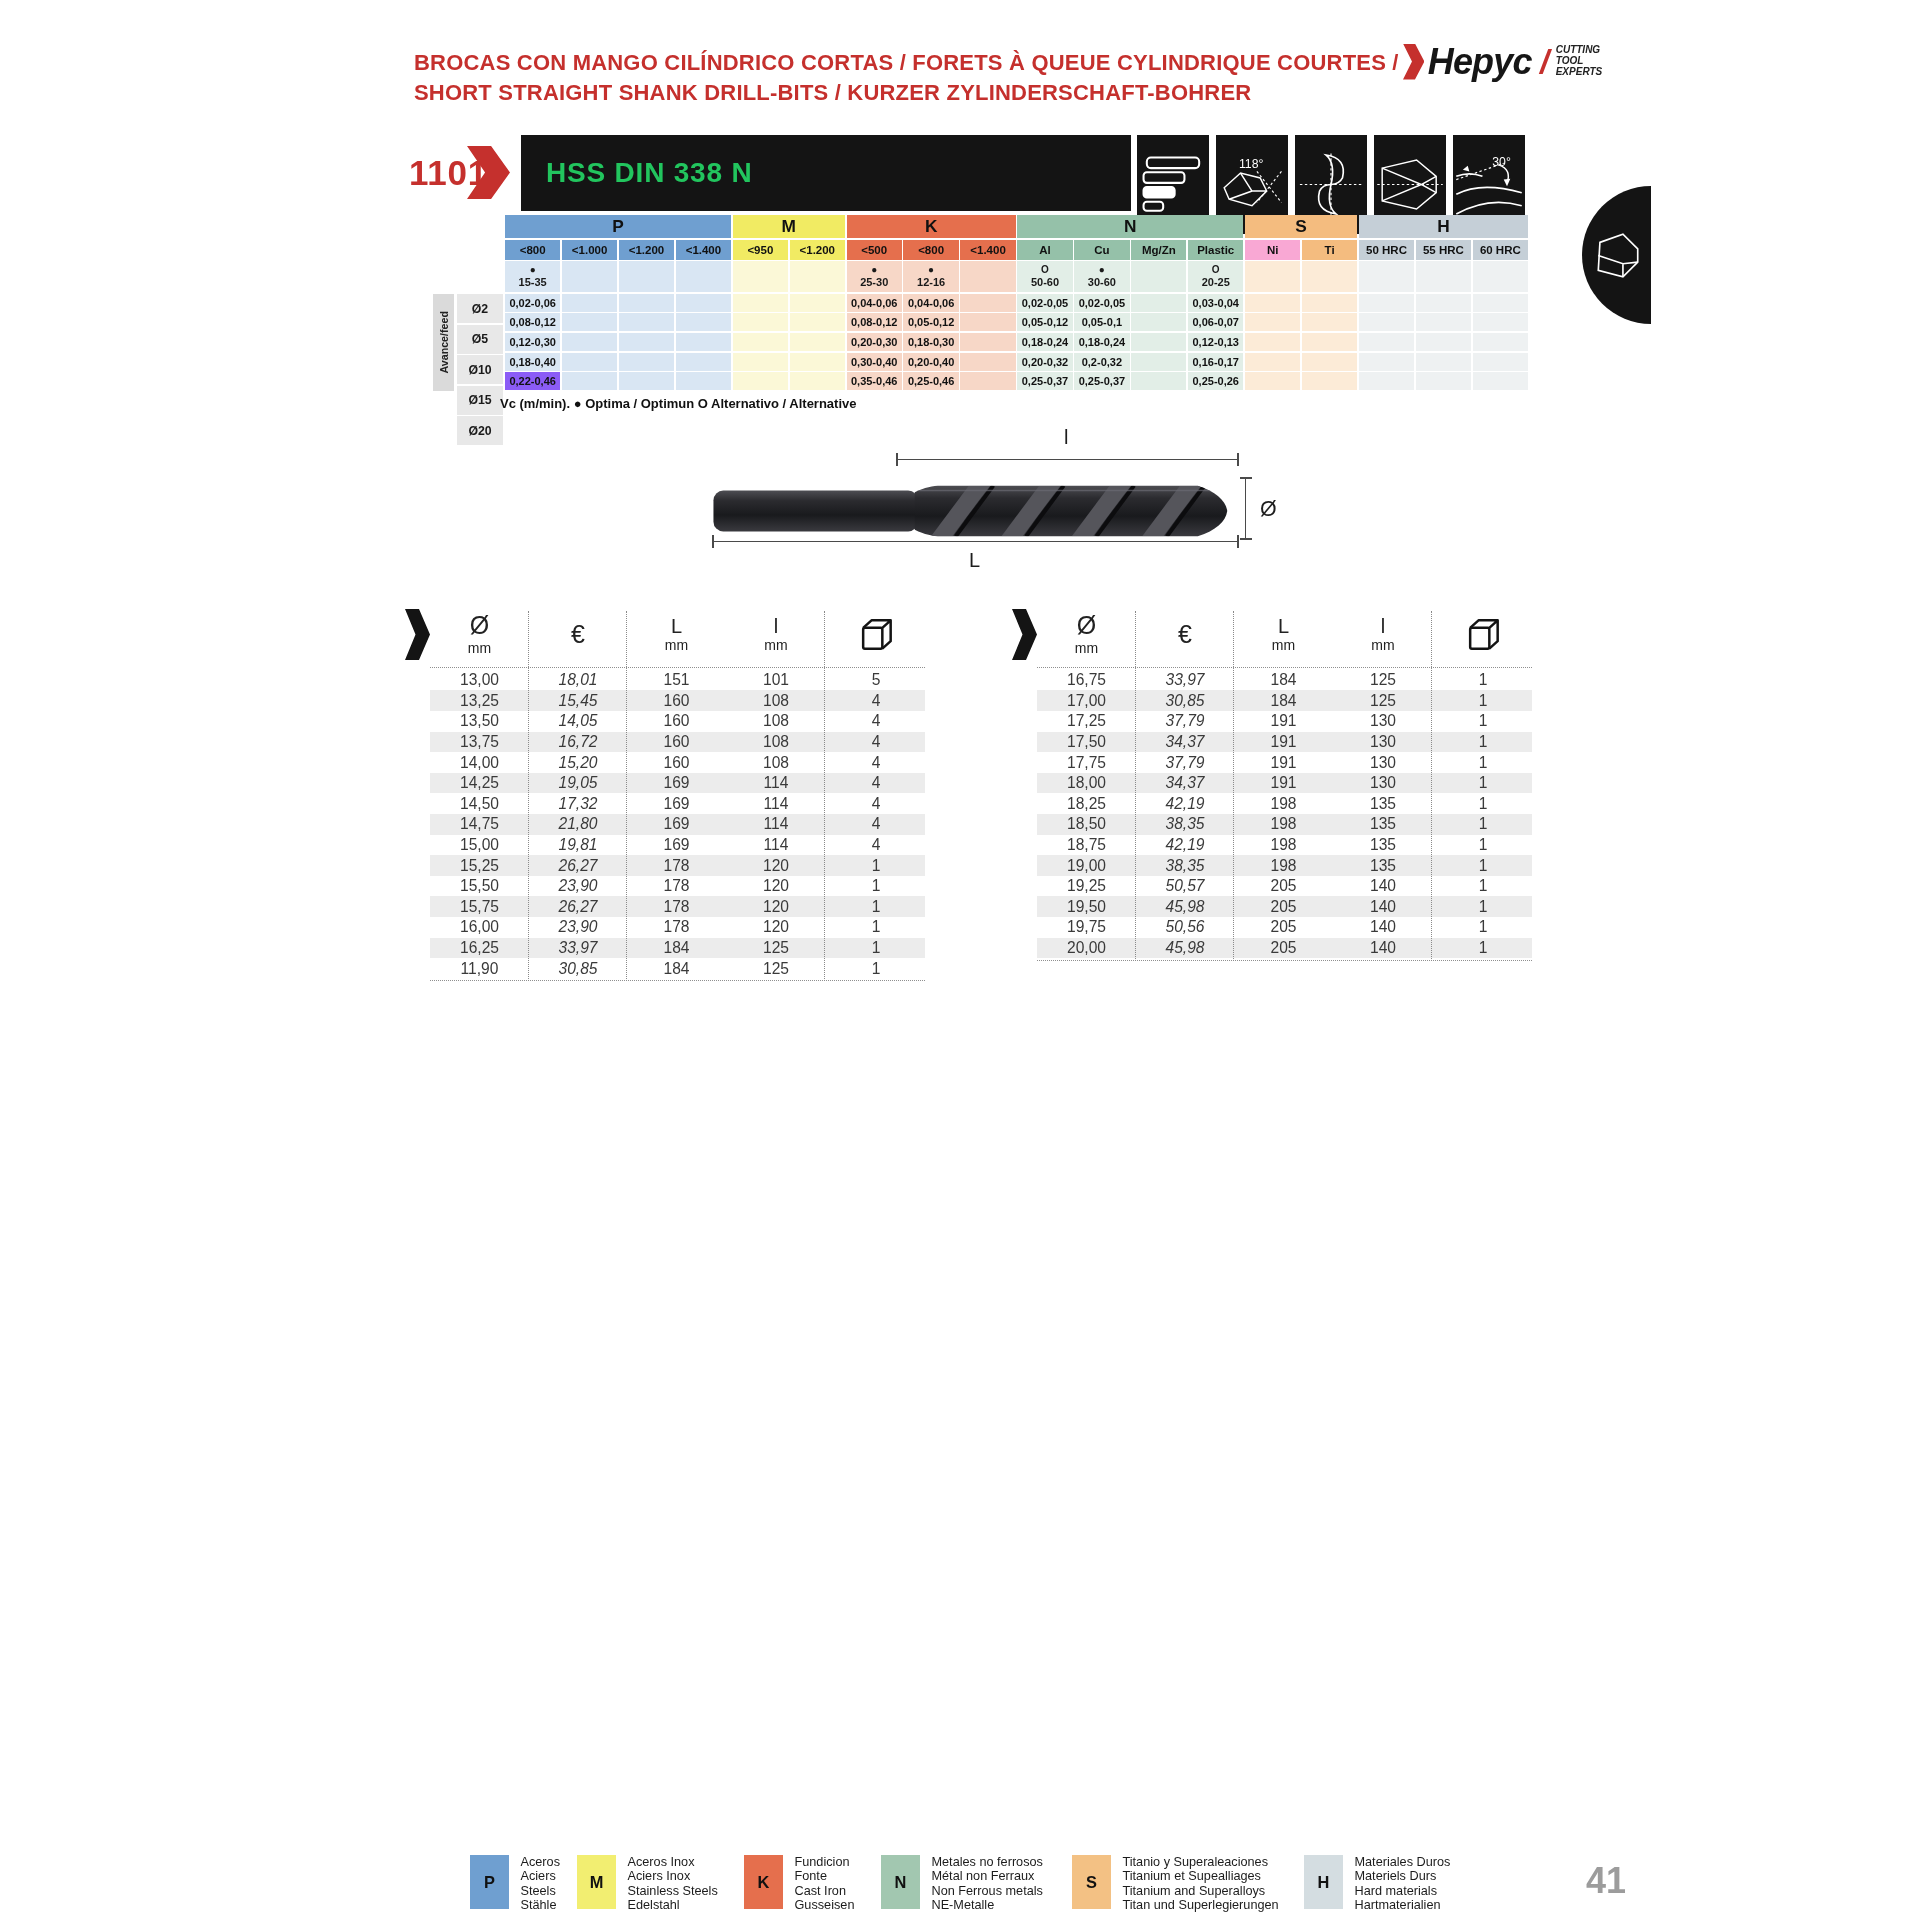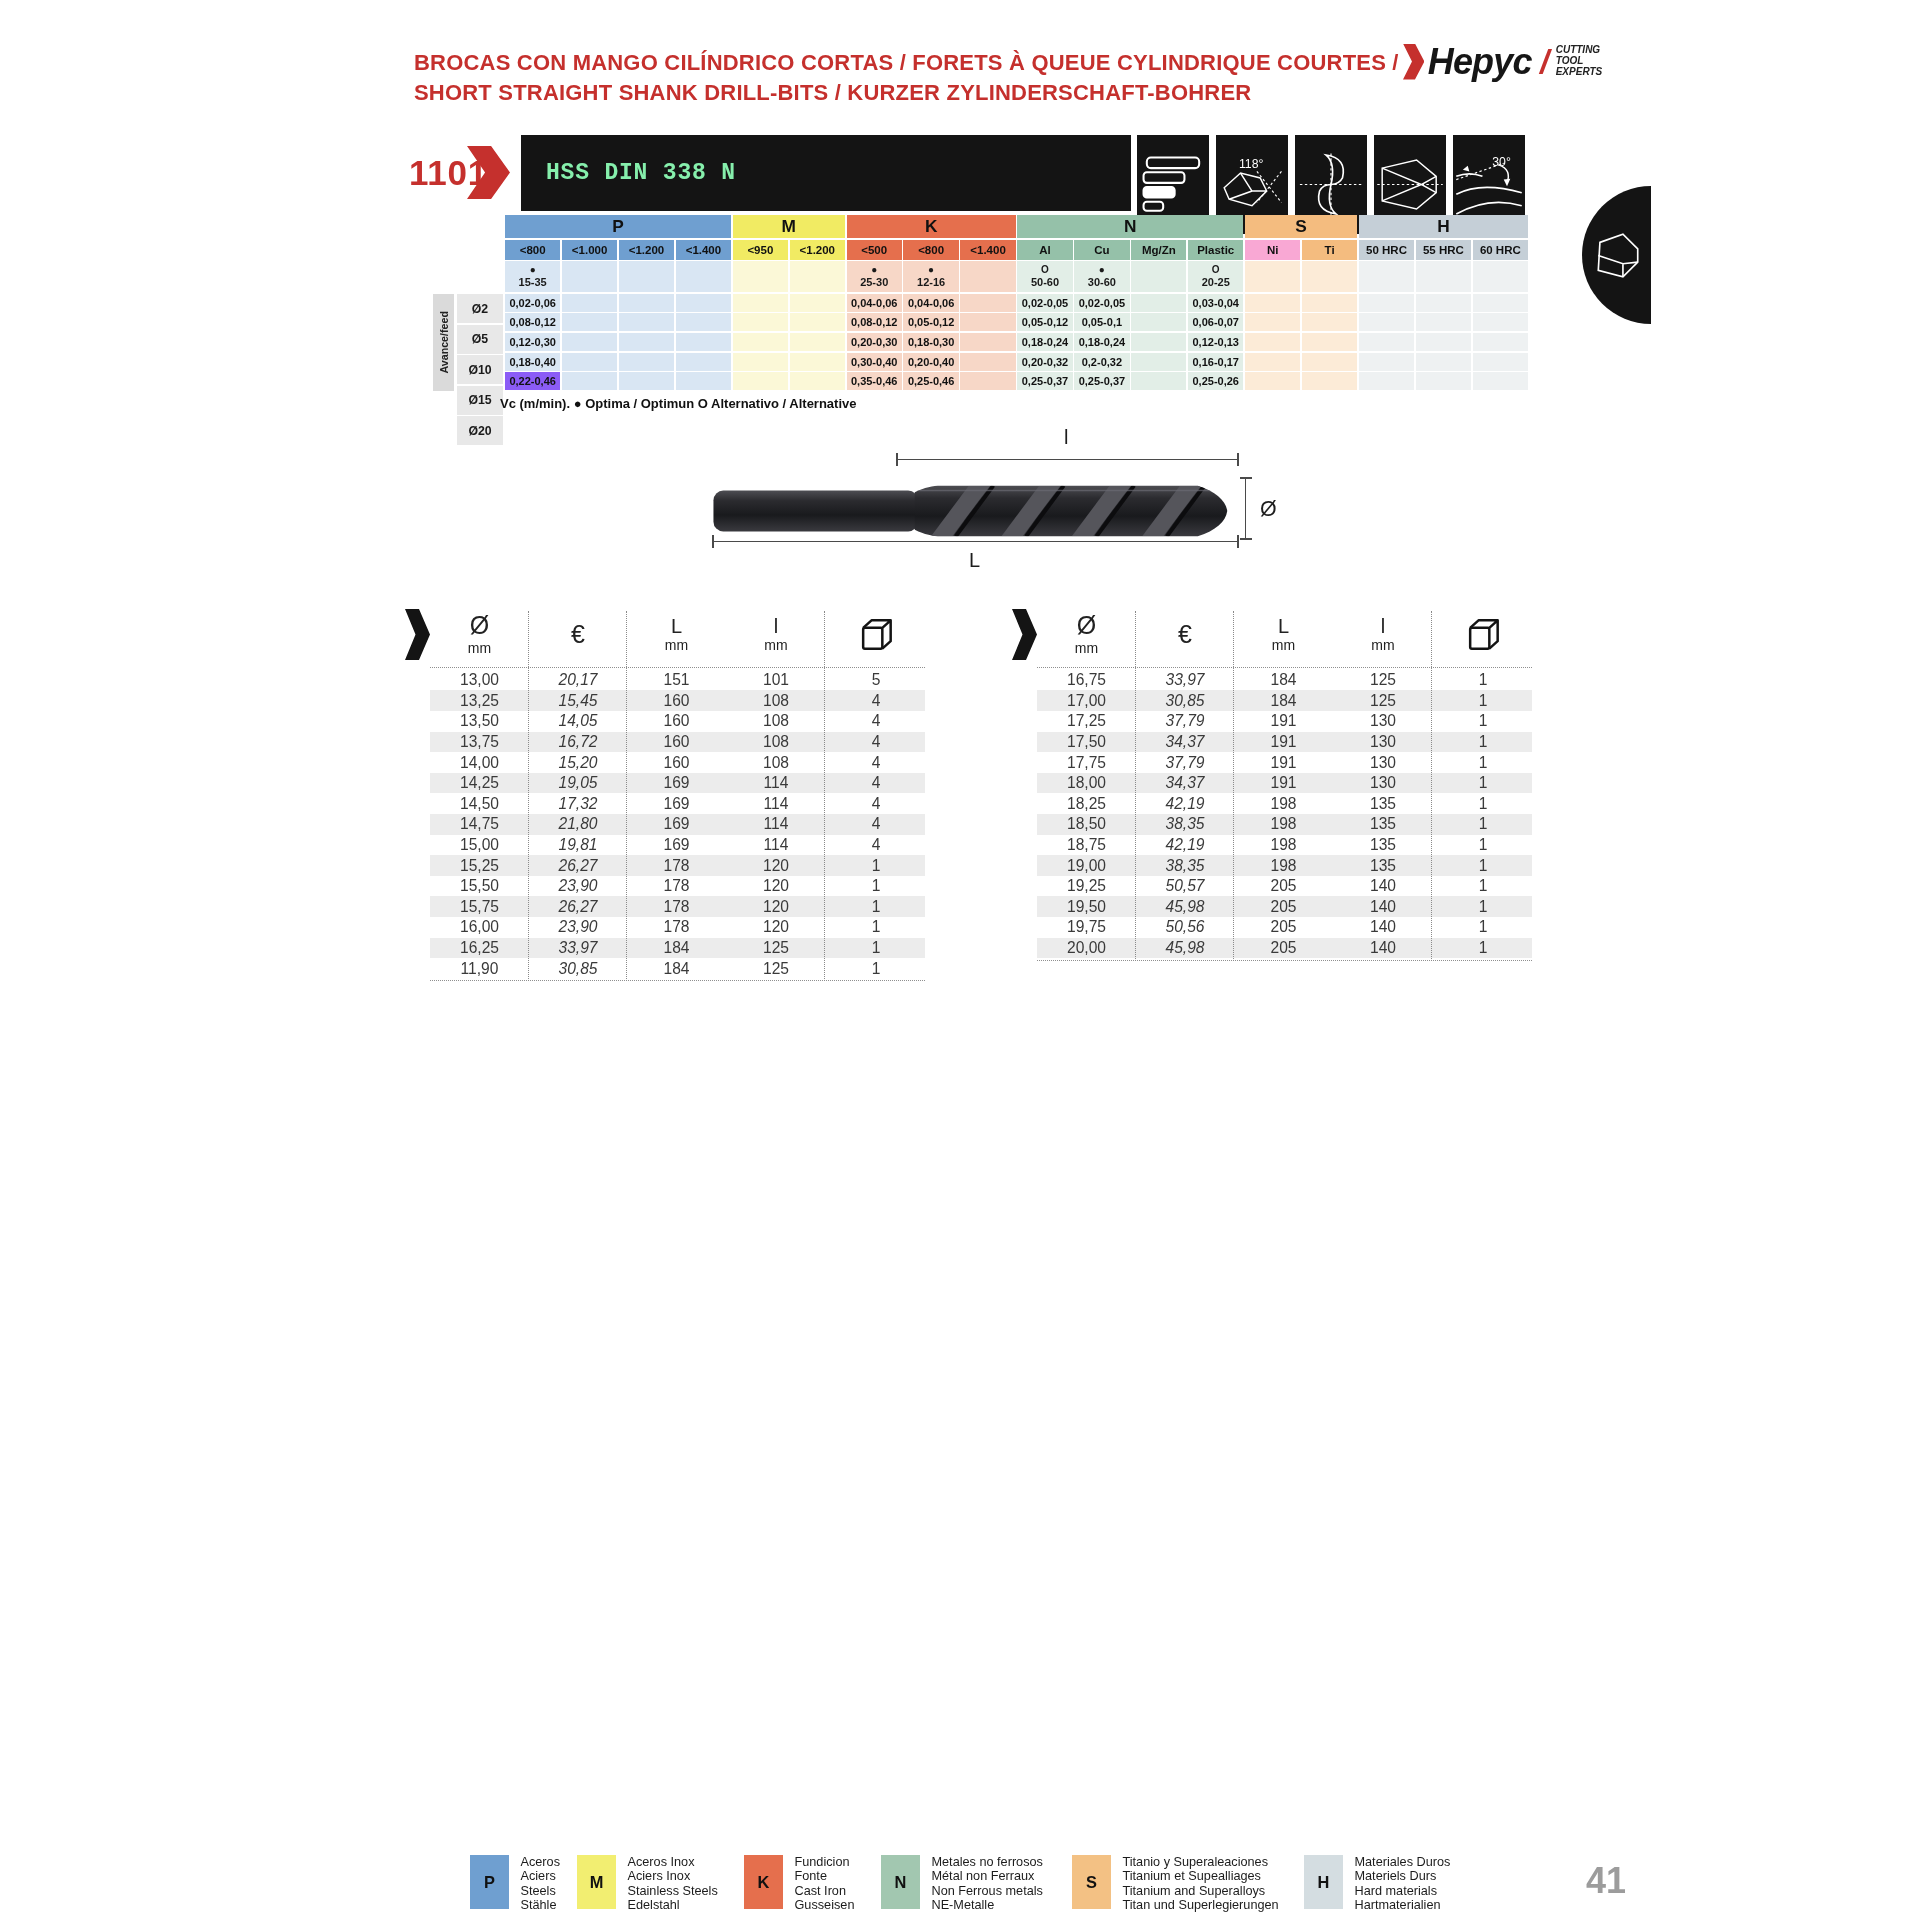--- a/index.html
+++ b/index.html
@@ -19,21 +19,21 @@
   .logo-slash{ color:var(--accent); font-size:33px; font-style:italic; font-weight:700; margin:0 6.6px 0 8.2px; }
   .logo-tag{ font-size:10px; font-weight:700; font-style:italic; line-height:10.7px; color:#222; }
 
   
   .prod-code{ position:absolute; left:409px; top:153px; color:var(--accent);
               font-size:35px; font-weight:700; letter-spacing:0.8px; }
   .prod-chev{ position:absolute; left:467px; top:146px; width:43px; height:53px; background:var(--accent);
               clip-path:polygon(0 0,56% 0,100% 50%,56% 100%,0 100%,42% 50%); }
   .prod-bar{ position:absolute; left:521px; top:135px; width:610px; height:76px; background:#141414;
              display:flex; align-items:center; padding-left:25px; }
-  .prod-bar span{ color:#86efac; font-size:23px; font-weight:700; letter-spacing:0.8px;font-family:Liberation Mono, monospace; }
+  .prod-bar span{ color:#22c55e; font-size:28px; font-weight:700; letter-spacing:0.8px; }
   .icon-box{ position:absolute; top:135px; width:72px; height:99px; background:#141414; }
   .icon-box svg{ width:100%; height:100%; }
   #ib1{ left:1137px; } #ib2{ left:1216px; } #ib3{ left:1295px; } #ib4{ left:1374px; } #ib5{ left:1453px; }
   .tab-half{ position:absolute; left:1582px; top:186px; width:69px; height:138px; background:#141414;
              border-radius:69px 0 0 69px; }
   .tab-half svg{ position:absolute; left:13px; top:38px; }
 
   
   #speed-grid{ position:absolute; left:505px; top:215px; width:1023px;
                display:grid; grid-template-columns:repeat(18,1fr);
@@ -395,21 +395,21 @@
       <div class="ph">
         <svg width="35" height="35" viewBox="0 0 42 42" fill="none" stroke="#141414" stroke-width="3" stroke-linejoin="round">
           <rect x="5" y="13" width="23" height="25" rx="2"></rect>
           <path d="M5,13 L15,4 L38,4 L28,13 M38,4 L38,29 L28,38"></path>
         </svg>
       </div>
     </div>
     <div class="pbody">
         <div class="prow">
           <div class="pcell pc0">13,00</div>
-          <div class="pcell pc1">20,17</div>
+          <div class="pcell pc1">18,01</div>
           <div class="pcell pc2">151</div>
           <div class="pcell pc3">101</div>
           <div class="pcell pc4">5</div>
         </div>
         <div class="prow alt">
           <div class="pcell pc0">13,25</div>
           <div class="pcell pc1">15,45</div>
           <div class="pcell pc2">160</div>
           <div class="pcell pc3">108</div>
           <div class="pcell pc4">4</div>

